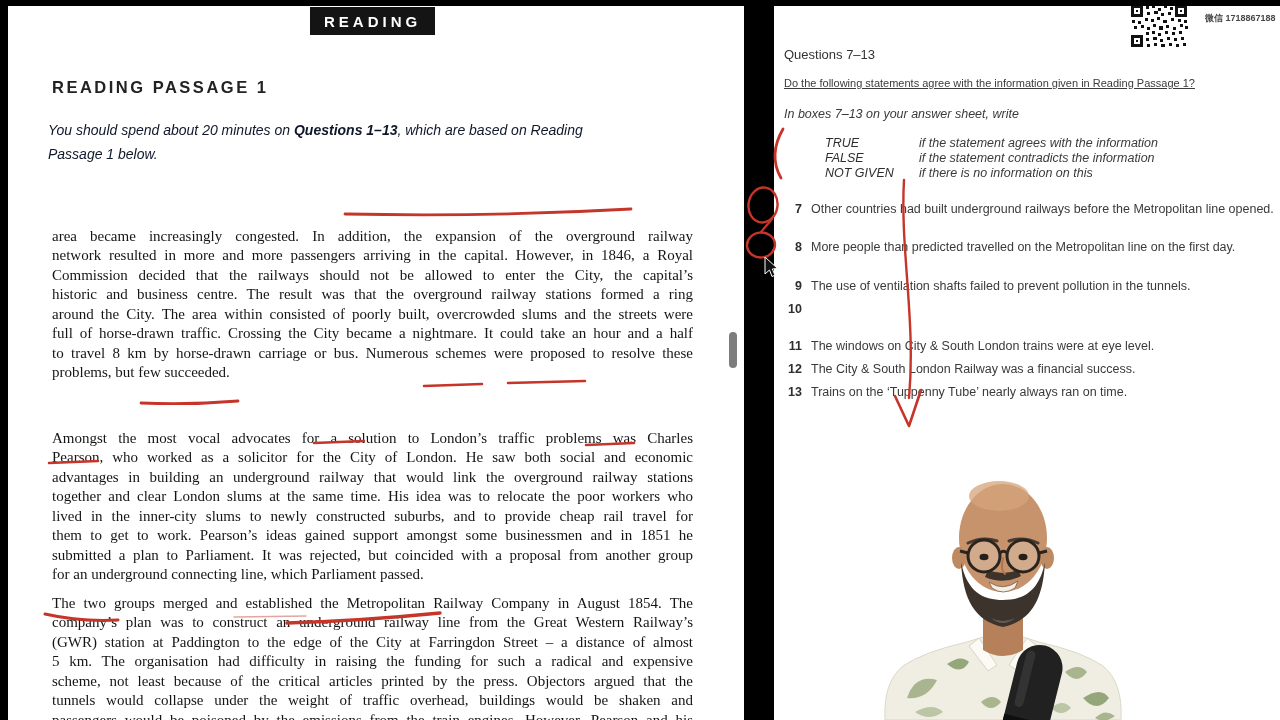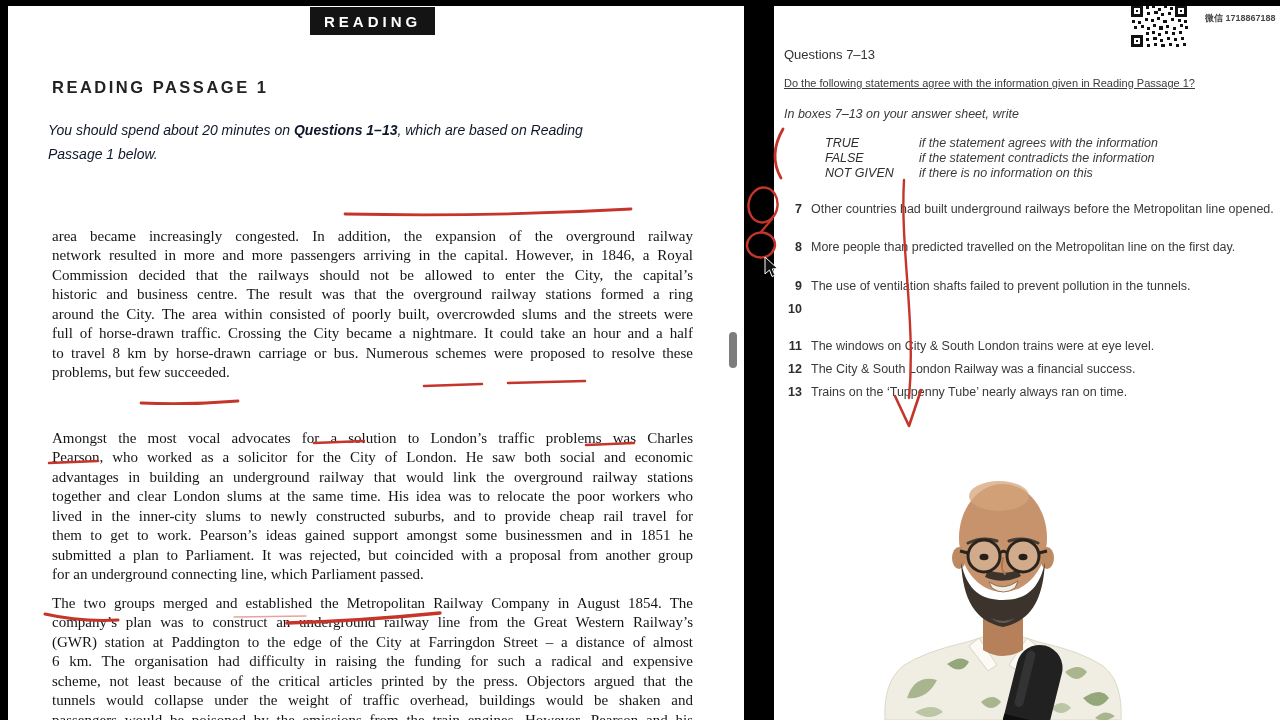--- a/index.html
+++ b/index.html
@@ -65,21 +65,21 @@
     <div class="pline">lived in the inner-city slums to newly constructed suburbs, and to provide cheap rail travel for</div>
     <div class="pline">them to get to work. Pearson’s ideas gained support amongst some businessmen and in 1851 he</div>
     <div class="pline">submitted a plan to Parliament. It was rejected, but coincided with a proposal from another group</div>
     <div class="pline last">for an underground connecting line, which Parliament passed.</div>
   </div>
 
   <div class="para" id="para3">
     <div class="pline">The two groups merged and established the Metropolitan Railway Company in August 1854. The</div>
     <div class="pline">company’s plan was to construct an underground railway line from the Great Western Railway’s</div>
     <div class="pline">(GWR) station at Paddington to the edge of the City at Farringdon Street – a distance of almost</div>
-    <div class="pline">6 km. The organisation had difficulty in raising the funding for such a radical and expensive</div>
+    <div class="pline">5 km. The organisation had difficulty in raising the funding for such a radical and expensive</div>
     <div class="pline">scheme, not least because of the critical articles printed by the press. Objectors argued that the</div>
     <div class="pline">tunnels would collapse under the weight of traffic overhead, buildings would be shaken and</div>
     <div class="pline">passengers would be poisoned by the emissions from the train engines. However, Pearson and his</div>
   </div>
 </div>
 
 <div class="page" id="page-right">
 
   <svg id="qr" width="58" height="44" viewBox="0 0 58 44">
     <rect width="58" height="44" fill="#fff"></rect>

